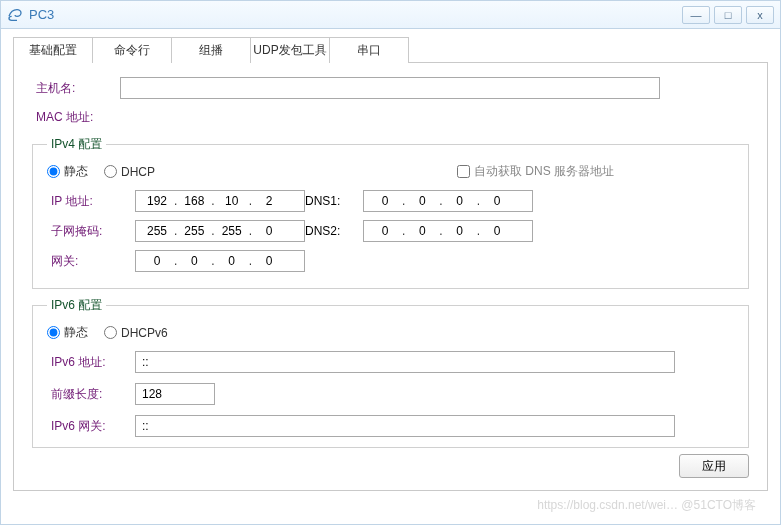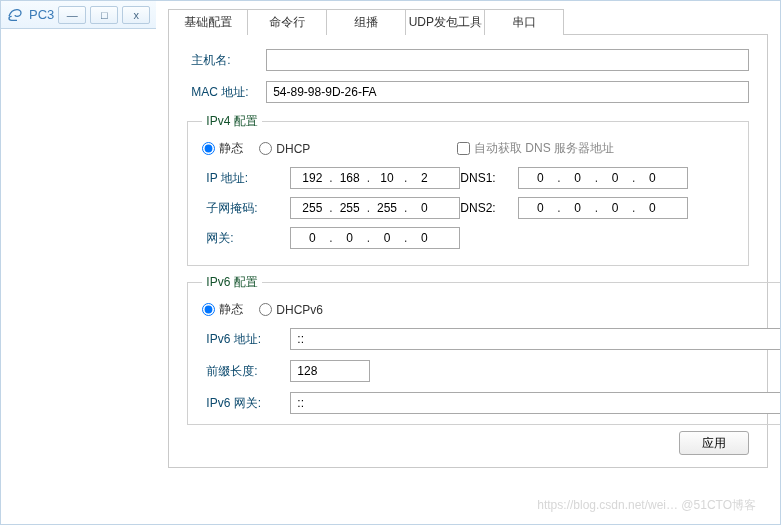--- a/index.html
+++ b/index.html
@@ -10,20 +10,21 @@
       width: 781px;
       height: 525px;
       overflow: hidden;
     }
     .window {
       width: 781px;
       height: 525px;
       border: 1px solid #c0d4e6;
       background: #fff;
       display: flex;
+      flex-direction: column;
     }
     .titlebar {
       height: 28px;
       background: linear-gradient(#f6fbff, #eaf4fd);
       border-bottom: 1px solid #c0d4e6;
       display: flex;
       align-items: center;
       padding: 0 6px;
       color: #3a7bb8;
       font-size: 13px;
@@ -87,21 +88,21 @@
       background: #fff;
     }
     .form-row {
       display: flex;
       align-items: center;
       margin-bottom: 10px;
     }
     .lbl {
       width: 88px;
       text-align: left;
-      color: #0c4a6e;
+      color: #701a75;
       padding-left: 4px;
     }
     .textinput {
       height: 22px;
       border: 1px solid #a9a9a9;
       padding: 2px 6px;
       font-size: 12px;
       background: #fff;
     }
     .textinput.wide { width: 540px; }
@@ -209,21 +210,20 @@
         </div>
     </div>
 
     <div class="tab-body">
       <div class="form-row">
         <span class="lbl">主机名:</span>
         <input class="textinput wide" value="" style="">
       </div>
       <div class="form-row">
         <span class="lbl">MAC 地址:</span>
-        <input class="textinput wide" value="54-89-98-9D-26-FA" style="">
       </div>
 
       <fieldset class="group">
         <legend>IPv4 配置</legend>
         <div class="radio-row">
           <label class="radio-opt">
             <input type="radio" name="v4" checked="" style="">
             <span>静态</span>
           </label>
           <label class="radio-opt">

